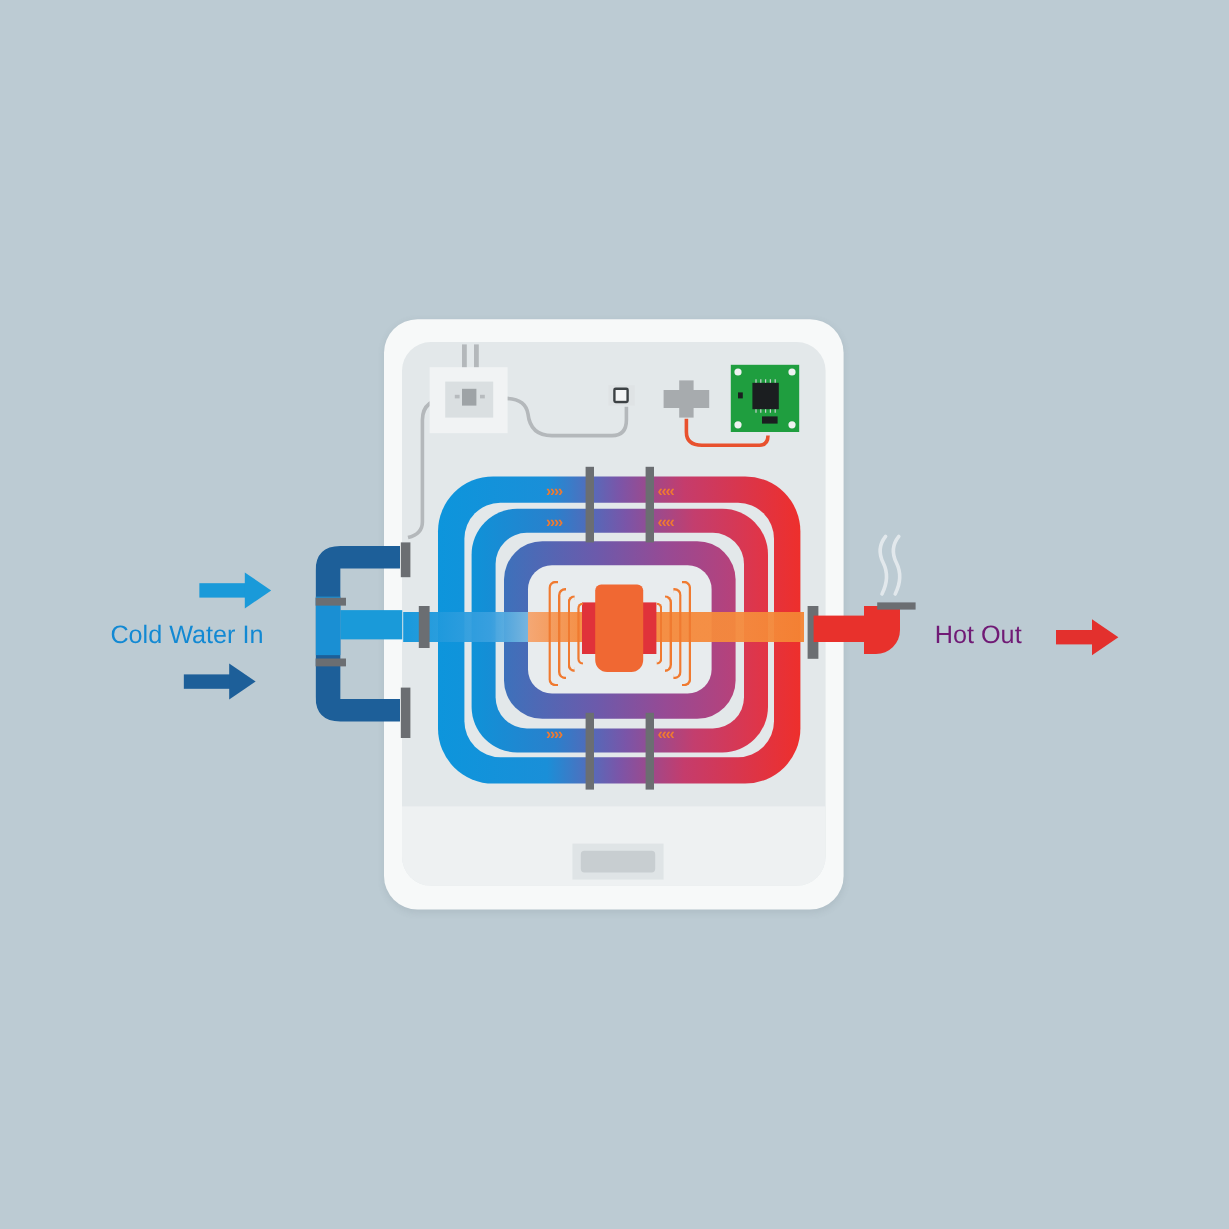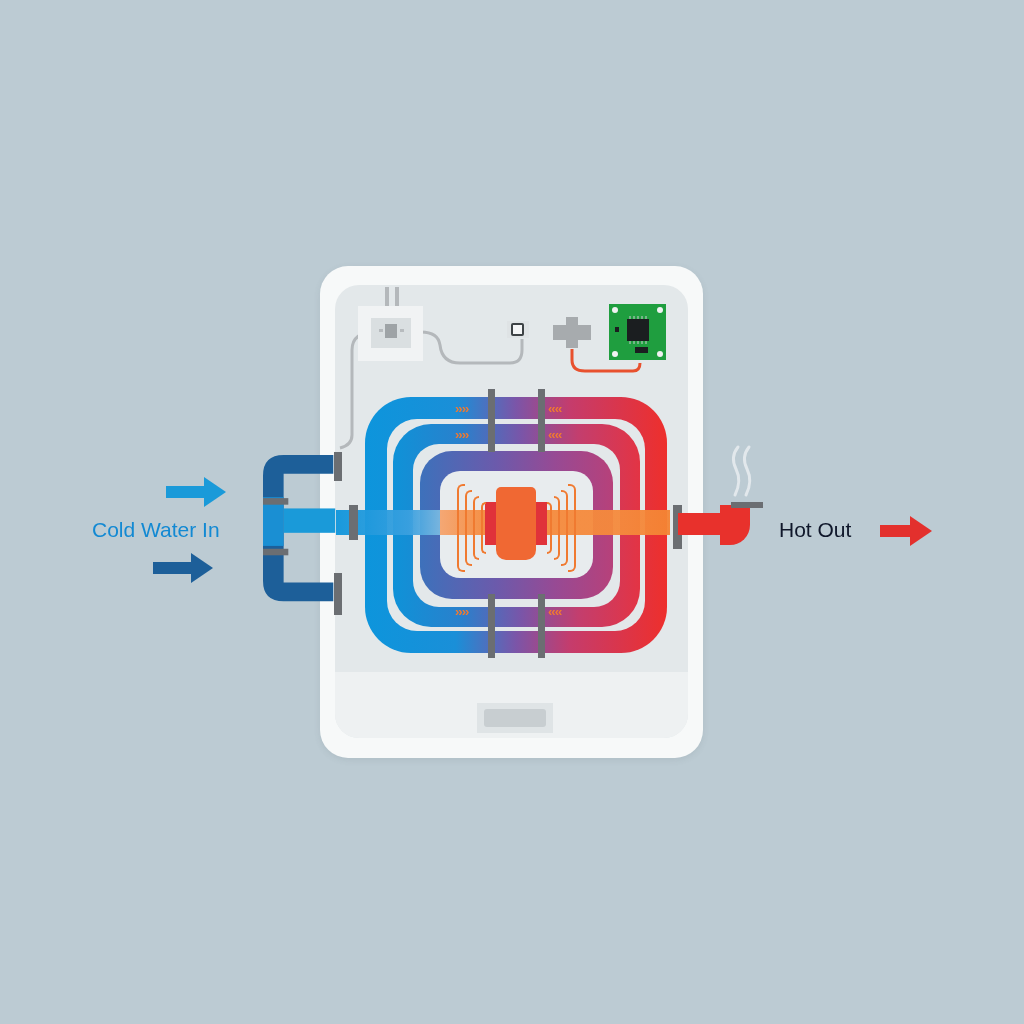--- a/index.html
+++ b/index.html
@@ -76,21 +76,21 @@
   .wave { position:absolute; border:2px solid #f07a30; border-radius:6px; box-sizing:border-box; }
   .wave-l { border-right:none; border-top-right-radius:0; border-bottom-right-radius:0; }
   .wave-r { border-left:none; border-top-left-radius:0; border-bottom-left-radius:0; }
   .chev { color:#f07a30; font-size:13px; font-weight:bold; letter-spacing:-1px; line-height:13px; }
   
   .cold-manifold {
     left:263px; top:452px; width:75px; height:156px;
   }
   .label { font-size:21px; white-space:nowrap; }
   .label-cold { left:92px; top:518px; color:#1289d3; }
-  .label-hot { left:779px; top:518px; color:#0f172a; }
+  .label-hot { left:779px; top:518px; color:#701a75; }
   .arrow { position:absolute; }
 </style>
 </head>
 <body>
 
 <svg class="arrow" style="left:166px;top:475px" width="62" height="34" viewBox="0 0 62 34">
   <rect x="0" y="11" width="40" height="12" fill="#1a9ad9"></rect>
   <polygon points="38,2 60,17 38,32" fill="#1a9ad9"></polygon>
 </svg>
 <svg class="arrow" style="left:153px;top:551px" width="62" height="34" viewBox="0 0 62 34">

